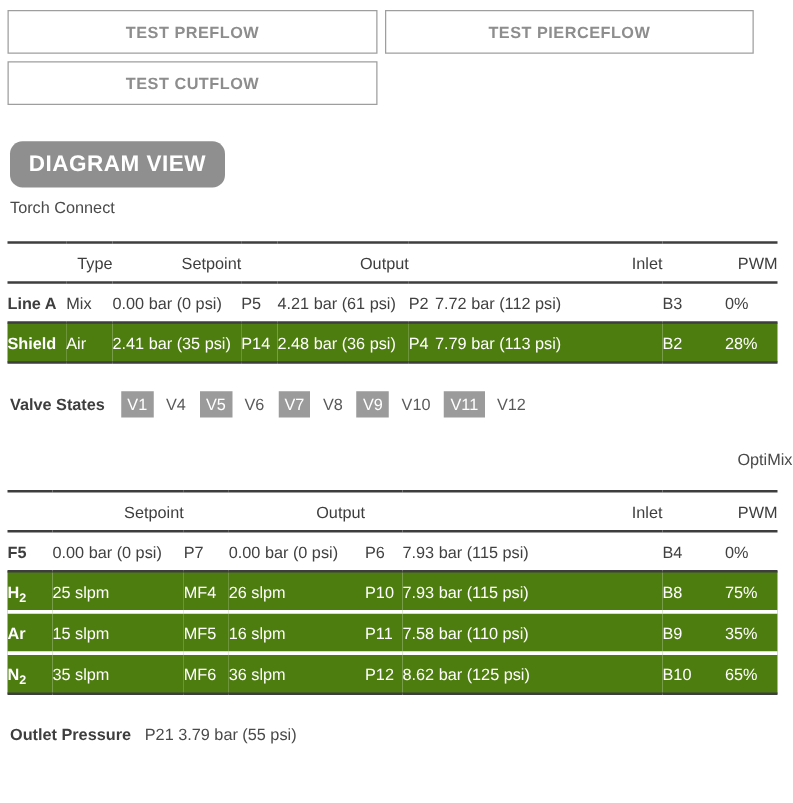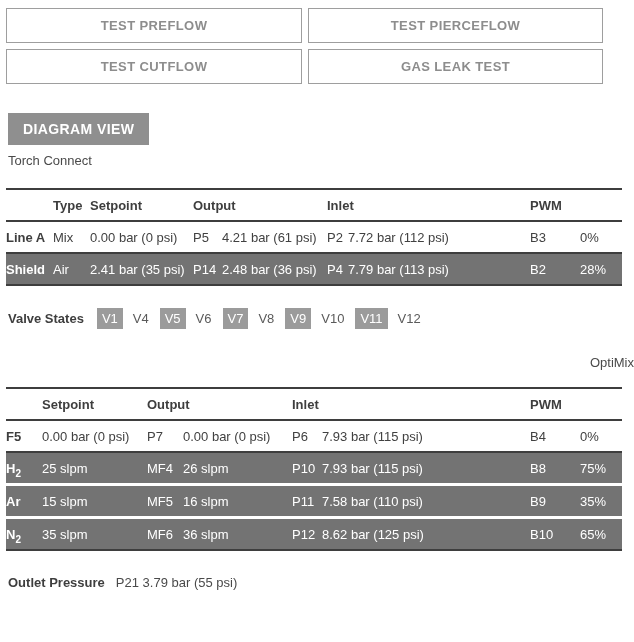--- a/index.html
+++ b/index.html
@@ -32,52 +32,53 @@
     cursor: pointer;
   }
 
   
   .diagram-btn {
     display: inline-block;
     margin: 29px 0 0 8px;
     background: #8f8f8f;
     color: #ffffff;
     font-weight: bold;
-    font-size: 14px;
+    font-size: 18px;
     letter-spacing: 0.4px;
     padding: 8px 15px;
     cursor: pointer;
+    border-radius: 10px;
   }
 
   .section-label {
     margin: 8px 0 0 8px;
     color: #4a4a4a;
     font-size: 13px;
   }
 
   
   table.data-tbl {
     table-layout: fixed;
     width: 616px;
     margin-left: 6px;
     border-collapse: collapse;
     font-size: 13px;
     color: #414141;
   }
   table.data-tbl th {
-    text-align: left;
-    font-weight: bold;
+    text-align: right;
+    font-weight: normal;
     color: #3e3e3e;
     padding: 8px 0 7px;
   }
   table.data-tbl td { padding: 8px 0 7px; }
   table.data-tbl thead tr { border-top: 2px solid #3e3e3e; border-bottom: 2px solid #3e3e3e; }
   tr.bb-dark  { border-bottom: 2px solid #3e3e3e; }
   tr.bb-white { border-bottom: 3px solid #ffffff; }
-  tr.hl { background: #737373; color: #ffffff; }
+  tr.hl { background: #4d7c0f; color: #ffffff; }
   tr.hl .row-label { color: #ffffff; }
   .row-label { font-weight: bold; color: #3e3e3e; padding-left: 2px; }
   sub { font-size: 10px; line-height: 0; }
 
   .tbl1 { margin-top: 20px; }
   .tbl2 { margin-top: 17px; }
 
   
   .valve-row {
     margin: 22px 0 0 8px;
@@ -111,21 +112,20 @@
 </head>
 <body>
 
 
 
 
 <div class="btn-grid">
   <button class="test-btn">TEST PREFLOW</button>
   <button class="test-btn">TEST PIERCEFLOW</button>
   <button class="test-btn">TEST CUTFLOW</button>
-  <button class="test-btn">GAS LEAK TEST</button>
 </div>
 
 
 <div class="diagram-btn">DIAGRAM VIEW</div>
 
 
 <div class="section-label">Torch Connect</div>
 
 <table class="data-tbl tbl1">
   <colgroup>

